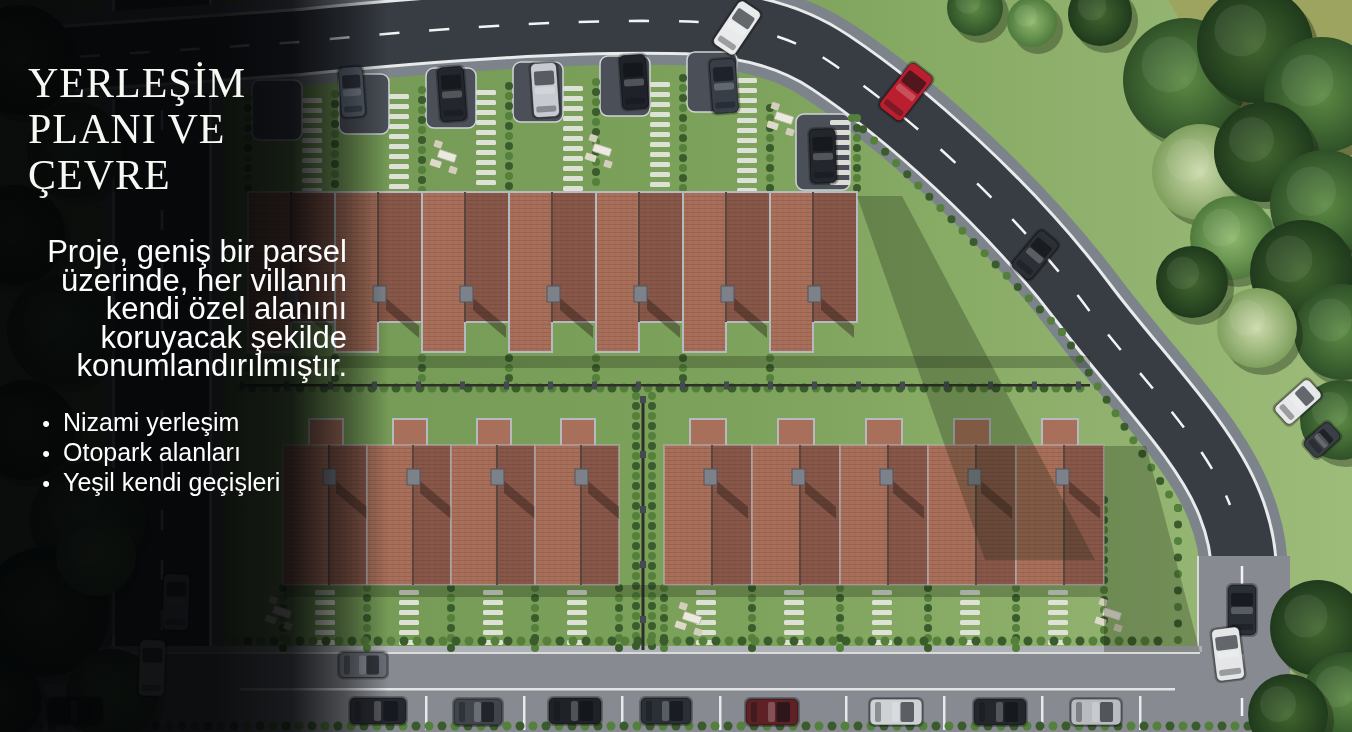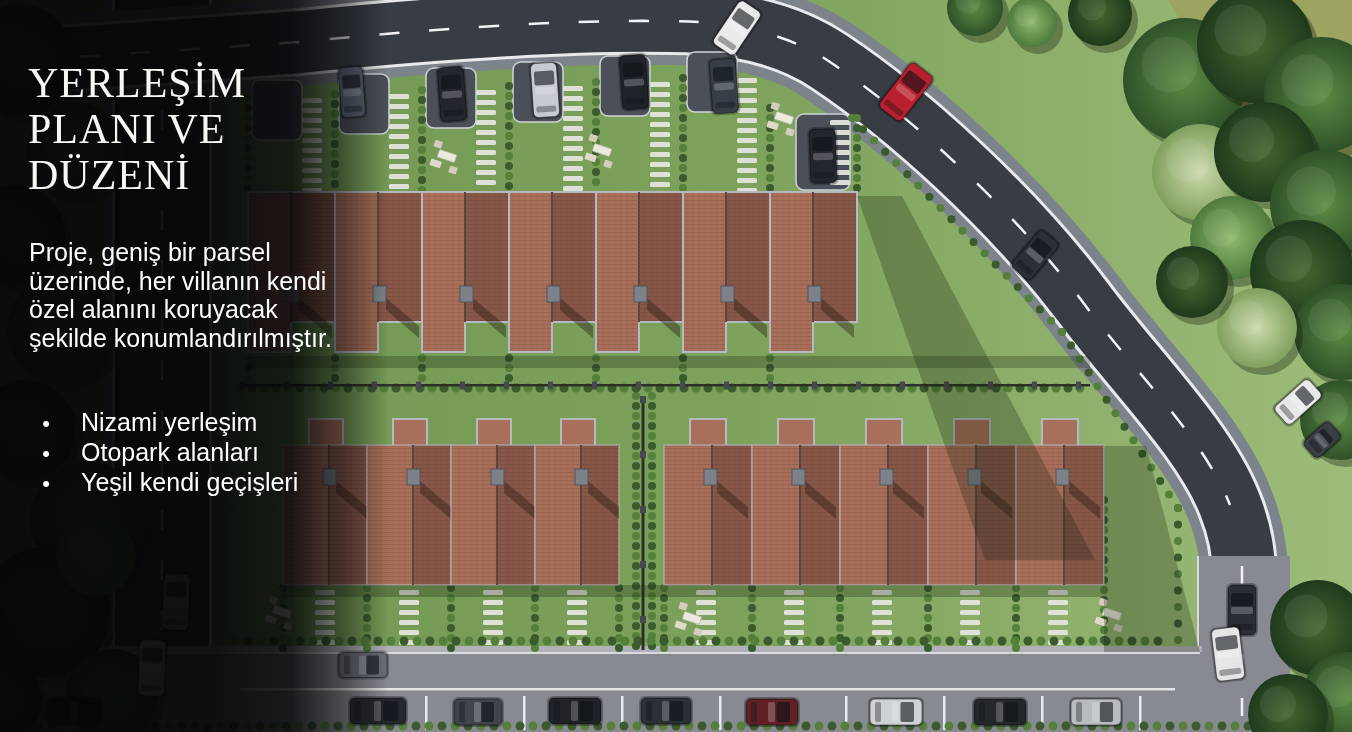--- a/index.html
+++ b/index.html
@@ -6,26 +6,26 @@
   #stage{position:relative;width:1352px;height:732px;overflow:hidden;
          font-family:"Liberation Sans",sans-serif;background:#6d9450;}
   #scene{position:absolute;inset:0;width:1352px;height:732px;display:block;}
   #shade{position:absolute;top:0;left:0;width:540px;height:732px;pointer-events:none;
          background:linear-gradient(90deg,rgba(3,4,6,.94) 0%,rgba(3,4,6,.92) 40%,
                     rgba(3,4,6,.84) 54%,rgba(5,6,8,.45) 64%,rgba(5,6,8,0) 72%);}
   #panel{position:absolute;top:0;left:0;width:380px;height:632px;color:#fff;}
   .title{position:absolute;left:28px;top:60px;width:340px;
          font-family:"Liberation Serif",serif;font-size:42px;line-height:46px;
          letter-spacing:1px;color:#f7f7f4;font-weight:400;}
-  .para{position:absolute;left:29px;top:238px;width:318px;font-size:25px;
-        line-height:28.5px;color:#fdfdfd;font-weight:400;}
+  .para{position:absolute;left:29px;top:238px;width:318px;font-size:31px;
+        line-height:28.5px;color:#fdfdfd;font-weight:400;text-align:right;}
   .blist{position:absolute;left:29px;top:408px;width:320px;font-size:25px;line-height:28px;}
   .bitem{display:flex;align-items:baseline;margin-bottom:0;}
   .bdot{width:34px;text-align:center;flex:0 0 34px;font-size:22px;}
-  .btxt{flex:1;margin-left:18px;}
+  .btxt{flex:1;}
 </style>
 </head>
 <body>
 
 <div id="stage">
 
   <svg id="scene" viewBox="0 0 1352 732">
     <defs>
       <linearGradient id="g-lawn" x1="0" y1="0" x2="1" y2="0">
         <stop offset="0" stop-color="#6d9450"></stop>
@@ -1293,21 +1293,21 @@
           <rect x="-10" y="-3" width="20" height="7" rx="2" fill="rgba(255,255,255,.22)"></rect>
         </g>
       </g>
   </svg>
 
   <div id="shade"></div>
 
   <div id="panel">
     <div class="title">
       <div>YERLEŞİM</div>
-      <div>PLANI VE DÜZENİ</div>
+      <div>PLANI VE ÇEVRE</div>
     </div>
     <div class="para">Proje, geniş bir parsel üzerinde, her villanın kendi özel alanını koruyacak şekilde konumlandırılmıştır.</div>
     <div class="blist">
       <div class="bitem">
         <span class="bdot">•</span>
         <span class="btxt">Nizami yerleşim</span>
       </div>
       <div class="bitem">
         <span class="bdot">•</span>
         <span class="btxt">Otopark alanları</span>

